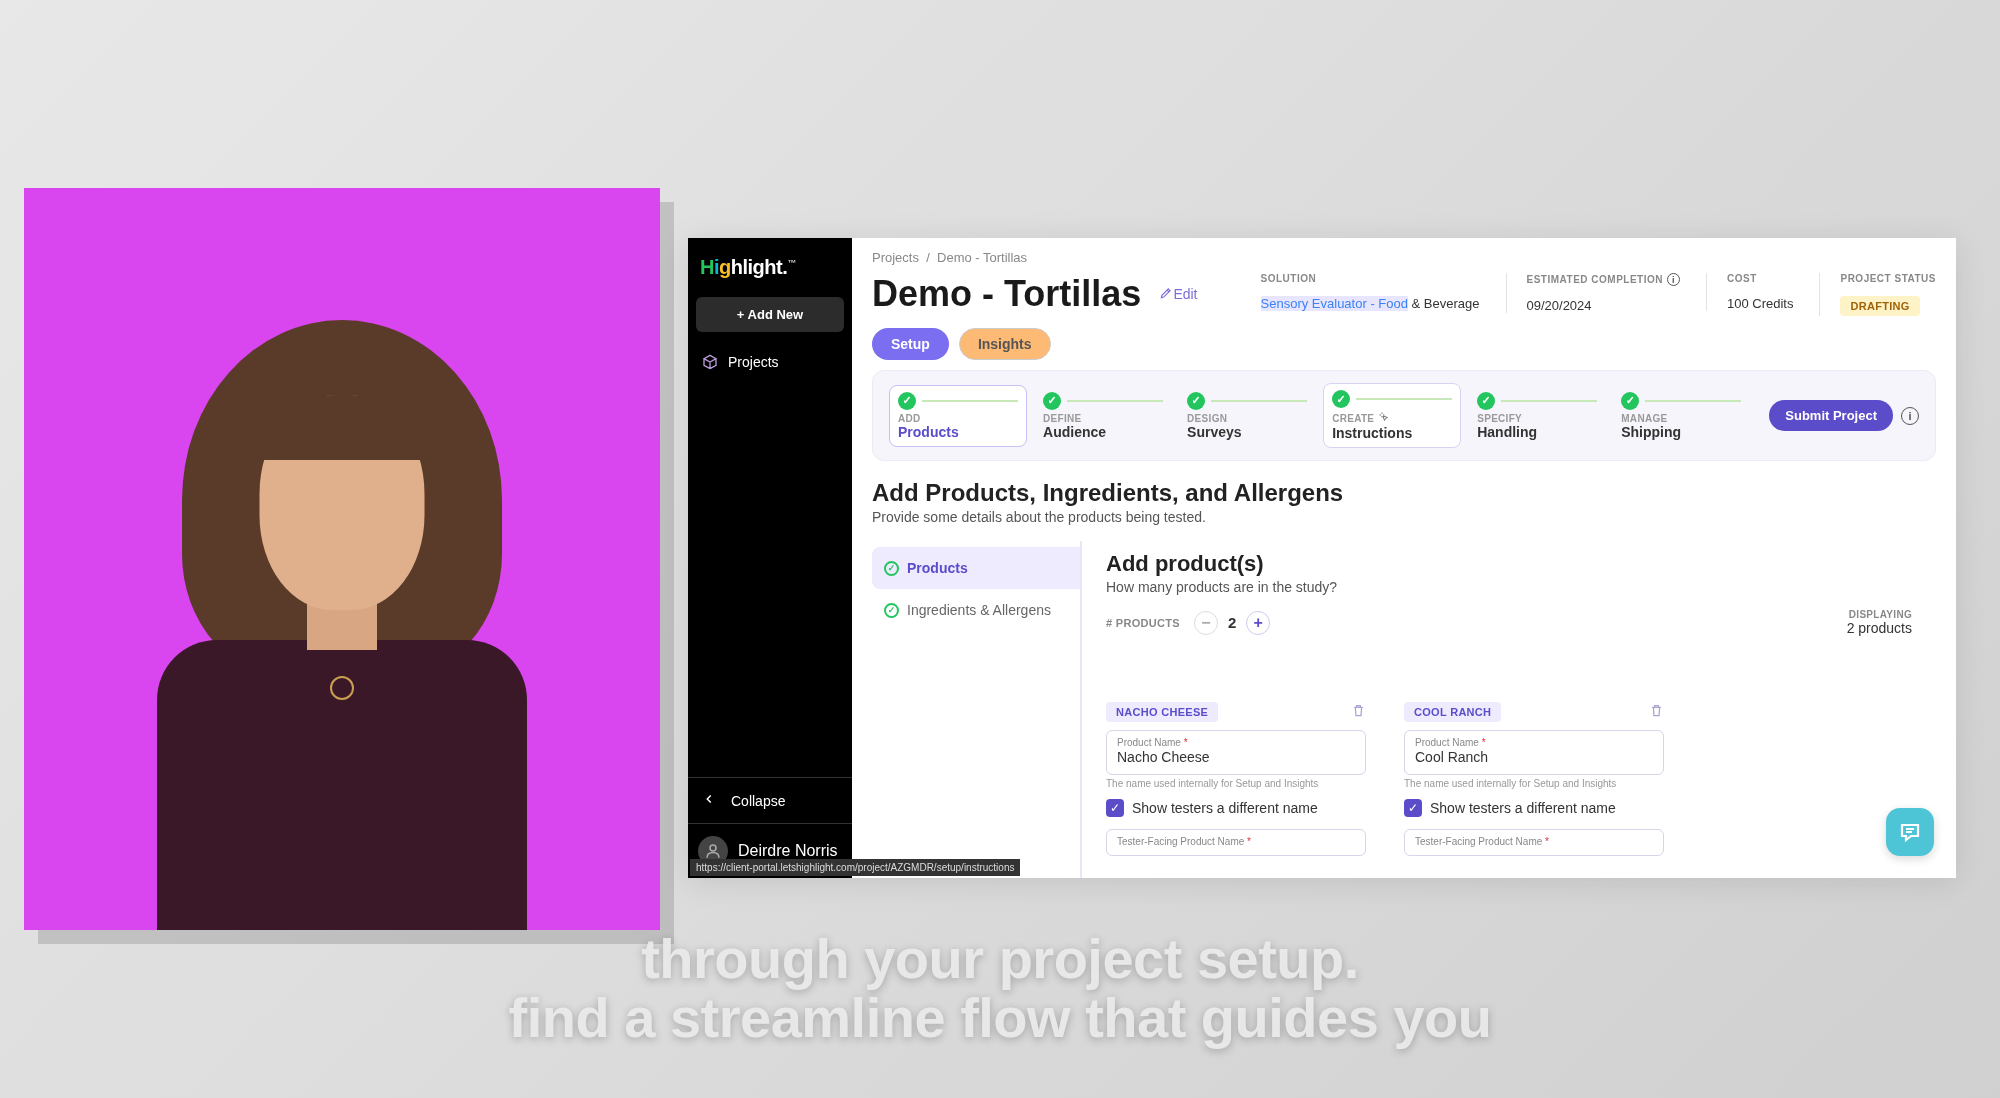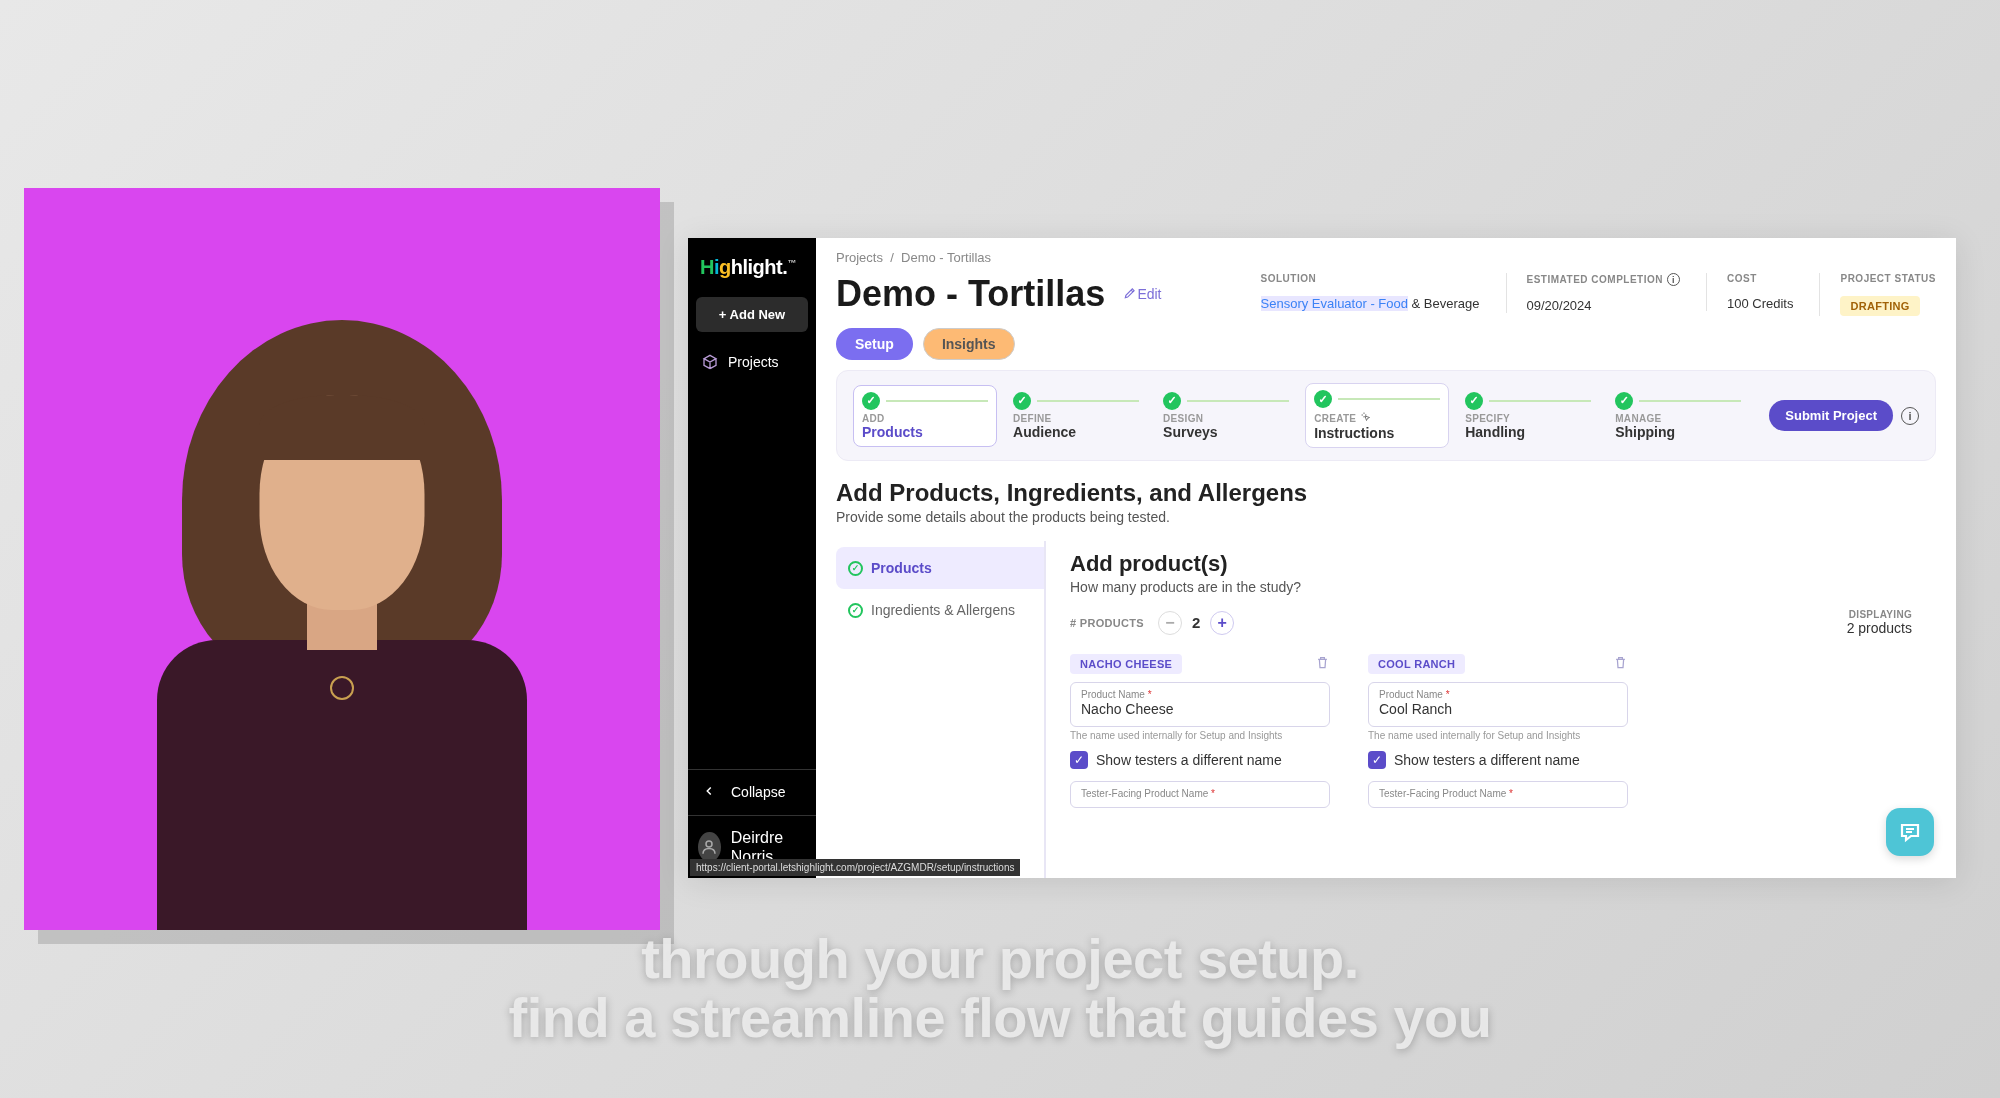--- a/index.html
+++ b/index.html
@@ -9,21 +9,21 @@
   .presenter-body { position: absolute; left: 50%; bottom: 0; transform: translateX(-50%); width: 420px; height: 600px; }
   .torso { position: absolute; bottom: 0; left: 50%; transform: translateX(-50%); width: 370px; height: 290px; background: #3a1828; border-radius: 60px 60px 0 0; }
   .neck { position: absolute; bottom: 280px; left: 50%; transform: translateX(-50%); width: 70px; height: 60px; background: #d9a684; }
   .head { position: absolute; bottom: 320px; left: 50%; transform: translateX(-50%); width: 165px; height: 215px; background: #e0b08c; border-radius: 46% 46% 44% 44%; }
   .hair { position: absolute; bottom: 250px; left: 50%; transform: translateX(-50%); width: 320px; height: 360px; background: #5a3a28; border-radius: 50% 50% 35% 35%; z-index: -1; }
   .hair-front { position: absolute; top: 0; left: 0; right: 0; height: 65px; background: #5a3a28; border-radius: 46% 46% 0 0; }
   .necklace { position: absolute; bottom: 230px; left: 50%; transform: translateX(-50%); width: 24px; height: 24px; border: 2px solid #c9a050; border-radius: 50%; }
 
   .app-window { position: absolute; left: 688px; top: 238px; width: 1268px; height: 640px; background: #fff; display: flex; overflow: hidden; box-shadow: 0 4px 30px rgba(0,0,0,0.1); }
 
-  .sidebar { width: 128px; background: #000; color: #fff; display: flex; flex-direction: column; position: relative; }
+  .sidebar { width: 164px; background: #000; color: #fff; display: flex; flex-direction: column; position: relative; }
   .logo { padding: 18px 12px 10px; font-size: 20px; font-weight: 700; letter-spacing: -0.5px; }
   .logo .l-h { color: #22c55e; }
   .logo .l-i { color: #06b6d4; }
   .logo .l-g { color: #fbbf24; }
   .logo .rest { color: #fff; }
   .logo .tm { font-size: 9px; vertical-align: super; color:#ccc;}
   .add-new-btn { margin: 8px 8px; background: #2c2c2c; color: #fff; font-size: 13px; font-weight: 600; padding: 10px 0; border: none; border-radius: 6px; cursor: pointer; }
   .nav-item { display: flex; align-items: center; gap: 10px; padding: 14px 14px; font-size: 14px; color: #fff; cursor: pointer; }
   .nav-icon { width: 16px; height: 16px; display:inline-block; }
   .sidebar-fill { flex: 1; }
@@ -84,21 +84,21 @@
   .count-label { font-size:11px; font-weight:700; color:#888; letter-spacing:0.3px;}
   .stepper-ctrl { display:flex; align-items:center; gap:10px;}
   .step-btn { width:24px; height:24px; border-radius:50%; border:1.5px solid #cfcaf0; background:#fff; display:flex; align-items:center; justify-content:center; color:#5b4cc9; cursor:pointer; font-size:16px; font-weight:600;}
   .step-btn.minus { border-color:#ddd; color:#aaa;}
   .step-val { font-size:15px; font-weight:600; color:#333;}
   .count-right { text-align:right;}
   .disp-label { font-size:10px; font-weight:700; color:#888; letter-spacing:0.3px;}
   .disp-val { font-size:14px; color:#333;}
 
   .cards-row { display:flex; gap:38px;}
-  .prod-card { flex:1; max-width: 260px;}
+  .prod-card { flex:1; max-width: 260px; margin-top: 48px;}
   .card-head { display:flex; justify-content:space-between; align-items:center; margin-bottom:8px;}
   .chip { background:#eeebff; color:#5b4cc9; font-size:11px; font-weight:700; padding:4px 10px; border-radius:4px; letter-spacing:0.3px;}
   .trash { color:#a8a4d0; cursor:pointer; font-size:14px;}
   .field-box { border:1px solid #d8d5ea; border-radius:6px; padding:6px 10px 8px; margin-bottom:3px;}
   .field-label { font-size:10px; color:#888;}
   .field-label .req { color:#d33;}
   .field-input { border:none; outline:none; font-size:14px; color:#333; width:100%; background:transparent; padding-top:1px;}
   .field-hint { font-size:10px; color:#999; margin-bottom:10px;}
   .chk-row { display:flex; align-items:center; gap:8px; margin-bottom:12px;}
   .chk { width:18px; height:18px; border-radius:4px; background:#5b4cc9; display:flex; align-items:center; justify-content:center; color:#fff; font-size:12px; cursor:pointer;}

